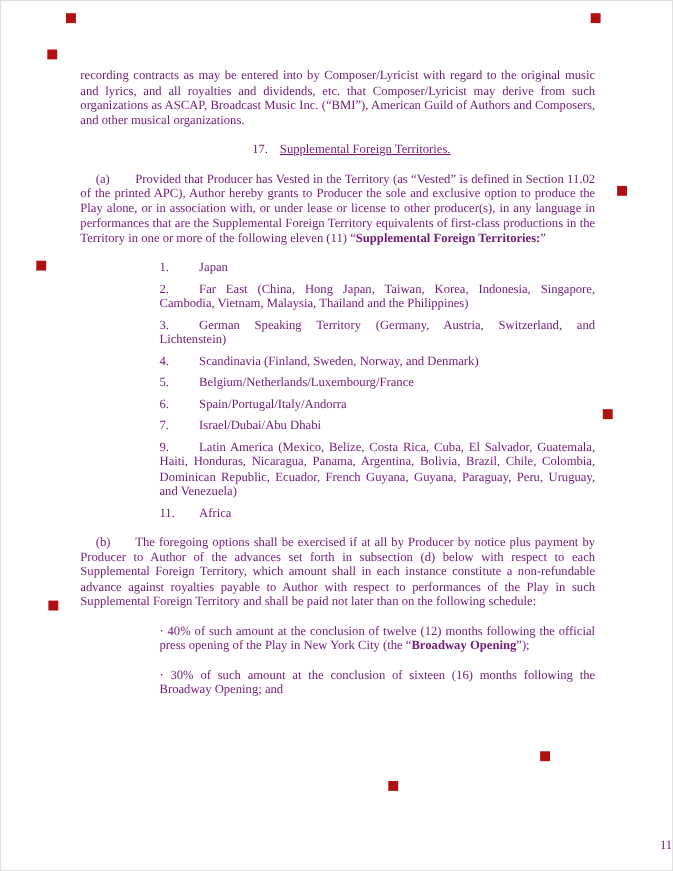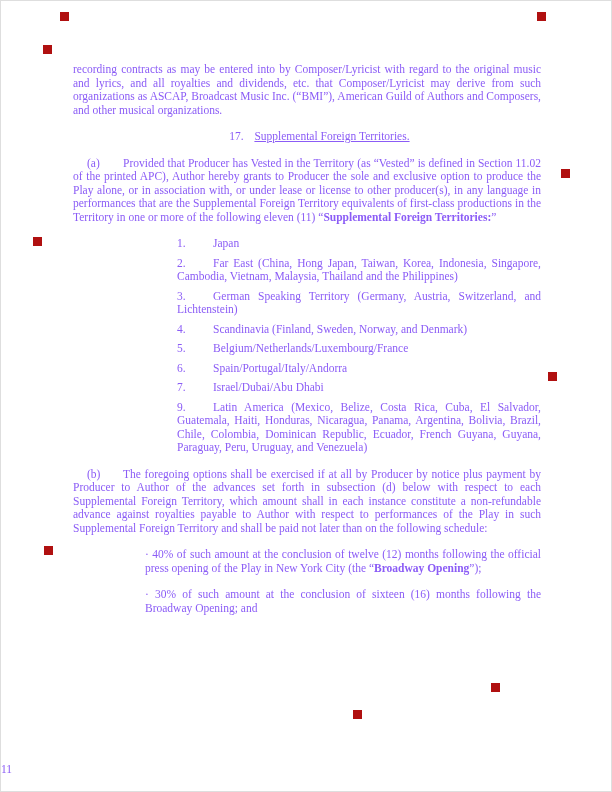--- a/index.html
+++ b/index.html
@@ -7,42 +7,42 @@
     width: 612px; height: 792px;
     background: #ffffff;
     font-family: "Liberation Serif", "DejaVu Serif", serif;
   }
   .page {
     position: relative;
     width: 610px; height: 790px;
     background: #ffffff;
     border: 1px solid #dedede;
     overflow: hidden;
-    color: #8b5cf6;
+    color: #701a75;
   }
   .content {
     position: absolute;
     left: 72px; top: 62px;
     width: 468px;
     font-size: 11.5px;
     line-height: 13.5px;
   }
   .para { text-align: justify; margin: 0 0 13px 0; }
   .lbl { display: inline-block; width: 36px; text-indent: 0; }
   .first-indent { text-indent: 14px; }
   .heading { margin: 6px 0 13px 0; text-indent: 14px; text-align: center; }
   .underline { text-decoration: underline; }
   .para-a { margin-top: 4px; }
-  .tlist { list-style: none; margin: 4px 0 13px 104px; padding: 0; }
+  .tlist { list-style: none; margin: 4px 0 13px 72px; padding: 0; }
   .tlist li { text-align: justify; margin: 0 0 6px 0; }
   .tlist .num { display: inline-block; width: 36px; }
   .bullet { margin: 0 0 13px 72px; text-align: justify; }
   .page-number {
     position: absolute; left: 0; right: 0; bottom: 16px;
-    text-align: left; font-size: 11.5px;
+    text-align: right; font-size: 11.5px;
   }
   .marker { position: absolute; width: 9px; height: 9px; }
   b { font-weight: bold; }
 </style>
 </head>
 <body>
 
 <div class="page">
   <div class="content">
 
@@ -54,20 +54,21 @@
 
     <ol class="tlist">
       <li><span class="num">1.</span><span>Japan</span></li>
       <li><span class="num">2.</span><span>Far East (China, Hong Japan, Taiwan, Korea, Indonesia, Singapore, Cambodia, Vietnam, Malaysia, Thailand and the Philippines)</span></li>
       <li><span class="num">3.</span><span>German Speaking Territory (Germany, Austria, Switzerland, and Lichtenstein)</span></li>
       <li><span class="num">4.</span><span>Scandinavia (Finland, Sweden, Norway, and Denmark)</span></li>
       <li><span class="num">5.</span><span>Belgium/Netherlands/Luxembourg/France</span></li>
       <li><span class="num">6.</span><span>Spain/Portugal/Italy/Andorra</span></li>
       <li><span class="num">7.</span><span>Israel/Dubai/Abu Dhabi</span></li>
       <li><span class="num">9.</span><span>Latin America (Mexico, Belize, Costa Rica, Cuba, El Salvador, Guatemala, Haiti, Honduras, Nicaragua, Panama, Argentina, Bolivia, Brazil, Chile, Colombia, Dominican Republic, Ecuador, French Guyana, Guyana, Paraguay, Peru, Uruguay, and Venezuela)</span></li>
+      <li><span class="num">11.</span><span>Africa</span></li>
     </ol>
 
     <p class="para first-indent"><span class="lbl">(b)</span><span>The foregoing options shall be exercised if at all by Producer by notice plus payment by Producer to Author of the advances set forth in subsection (d) below with respect to each Supplemental Foreign Territory, which amount shall in each instance constitute a non-refundable advance against royalties payable to Author with respect to performances of the Play in such Supplemental Foreign Territory and shall be paid not later than on the following schedule:</span></p>
 
     <p class="bullet"><span>· 40% of such amount at the conclusion of twelve (12) months following the official press opening of the Play in New York City (the “</span><b>Broadway Opening</b><span>”);</span></p>
 
     <p class="bullet"><span>· 30% of such amount at the conclusion of sixteen (16) months following the Broadway Opening; and</span><b></b><span></span></p>
 
   </div>
 

